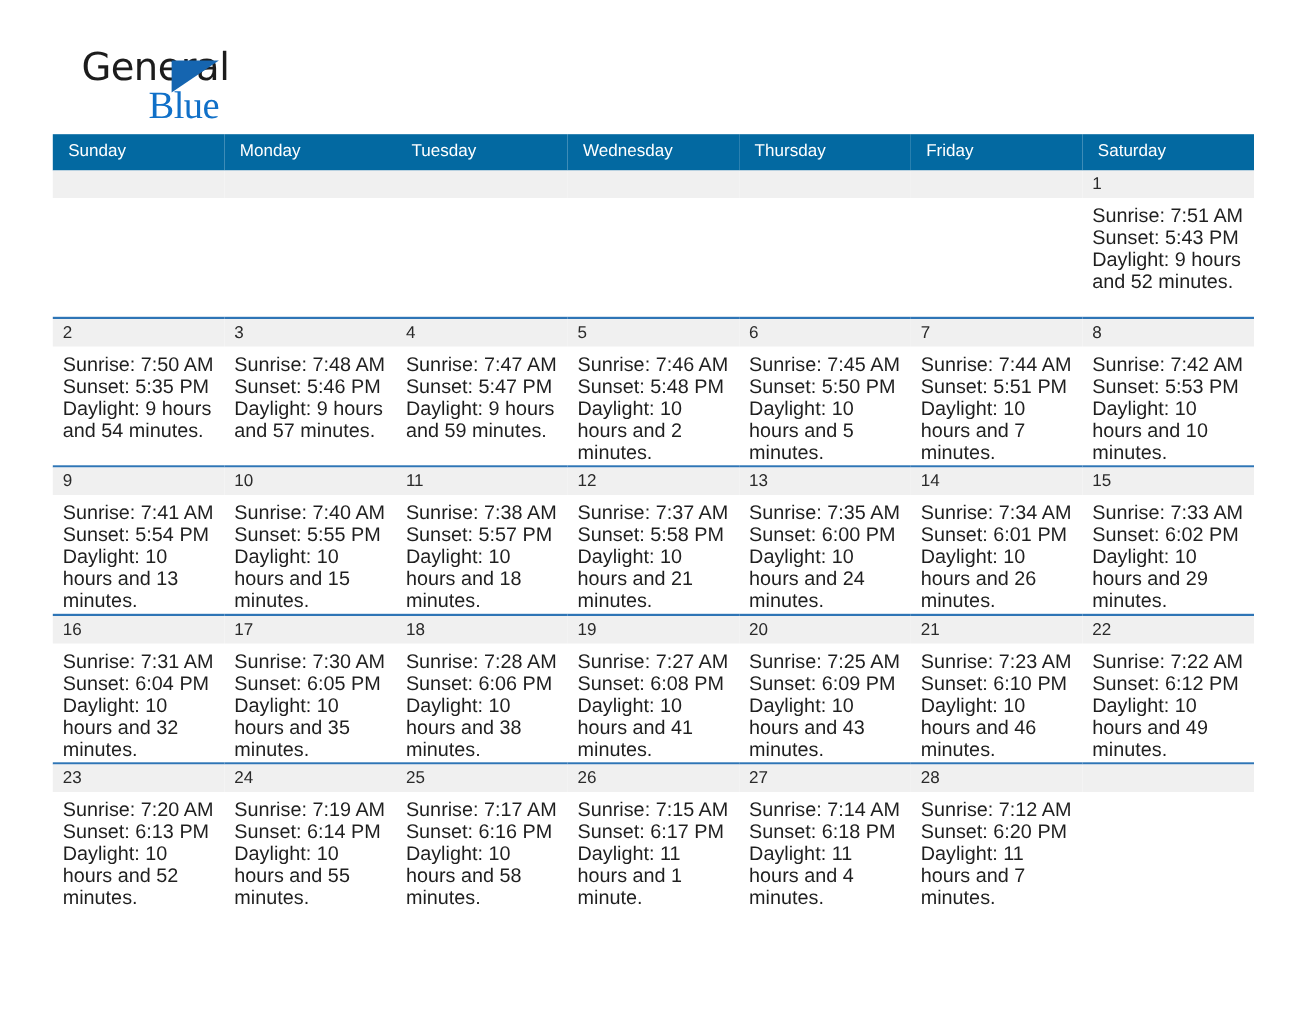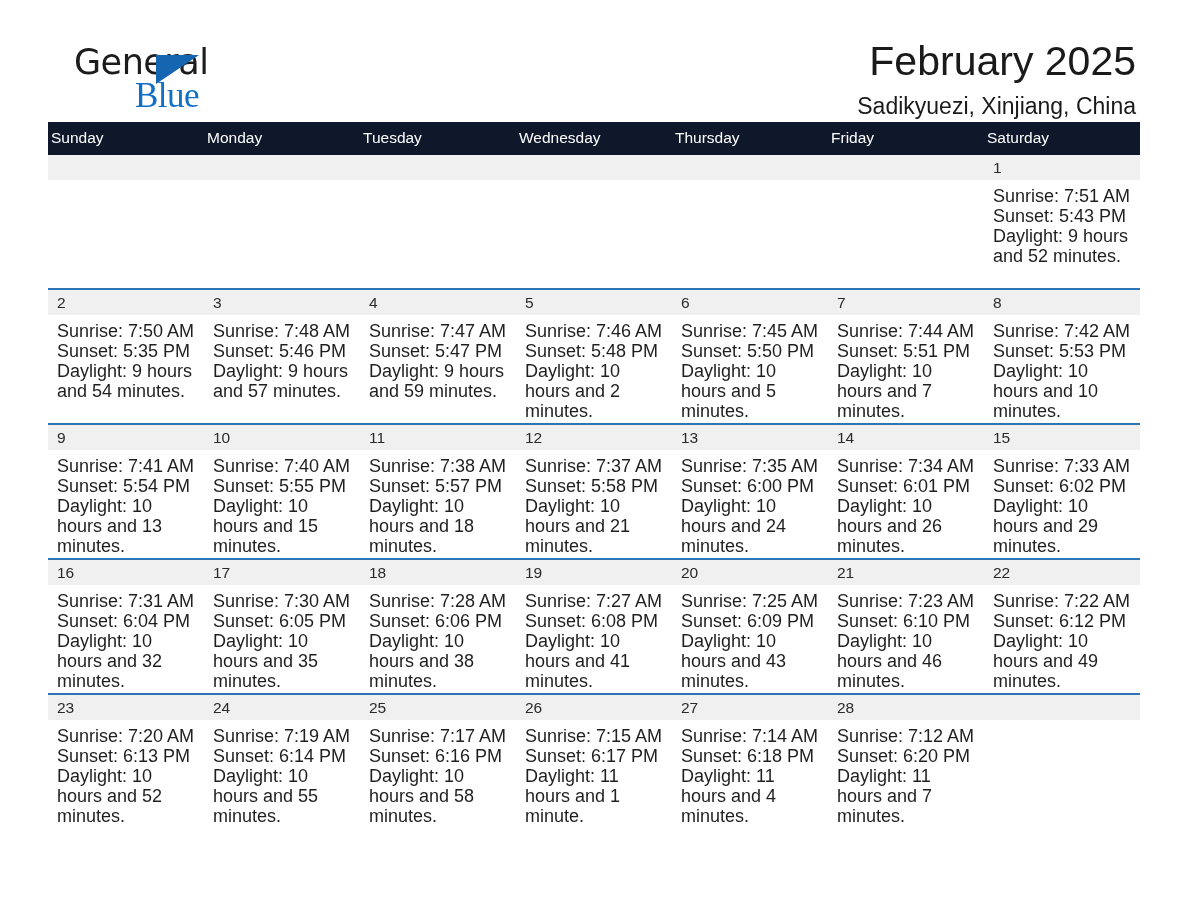--- a/index.html
+++ b/index.html
@@ -88,26 +88,26 @@
   }
 
   
   .calendar {
     width: 1092px;
     border-collapse: collapse;
     table-layout: fixed;
     margin-top: 12px;
   }
   .calendar th {
-    background: #0f172a;
+    background: #0369a1;
     color: #ffffff;
     font-size: 15.5px;
     font-weight: 400;
     text-align: left;
-    padding: 7px 0 8px 3px;
+    padding: 7px 0 8px 14px;
     border: none;
   }
   .weekrow > td {
     vertical-align: top;
     padding: 0;
     border: none;
     border-top: 2px solid #2e75b6;
     height: 133px;
   }
   .weekrow.first > td {
@@ -146,24 +146,20 @@
 </head>
 <body>
 
 <div class="page">
 
   <div class="header">
     <div class="brand">
       <span class="brand-general">General</span>
       <span class="brand-triangle"></span>
       <span class="brand-blue">Blue</span>
-    </div>
-    <div class="titles">
-      <h1 class="cal-title">February 2025</h1>
-      <div class="cal-subtitle">Sadikyuezi, Xinjiang, China</div>
     </div>
   </div>
 
   <table class="calendar">
     <thead>
       <tr>
         <th>Sunday</th>
         <th>Monday</th>
         <th>Tuesday</th>
         <th>Wednesday</th>

